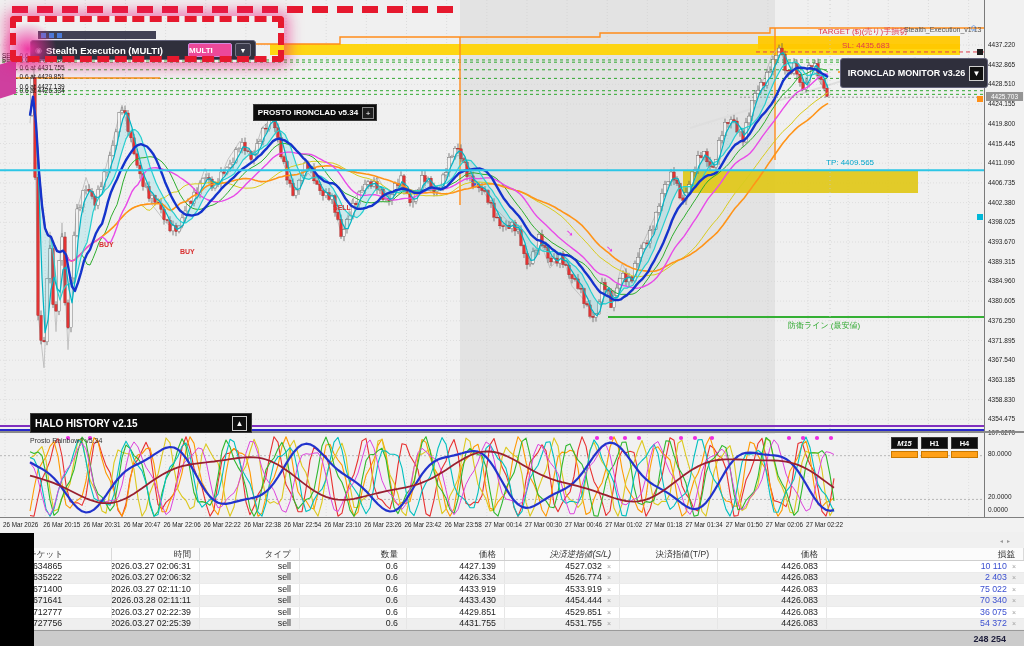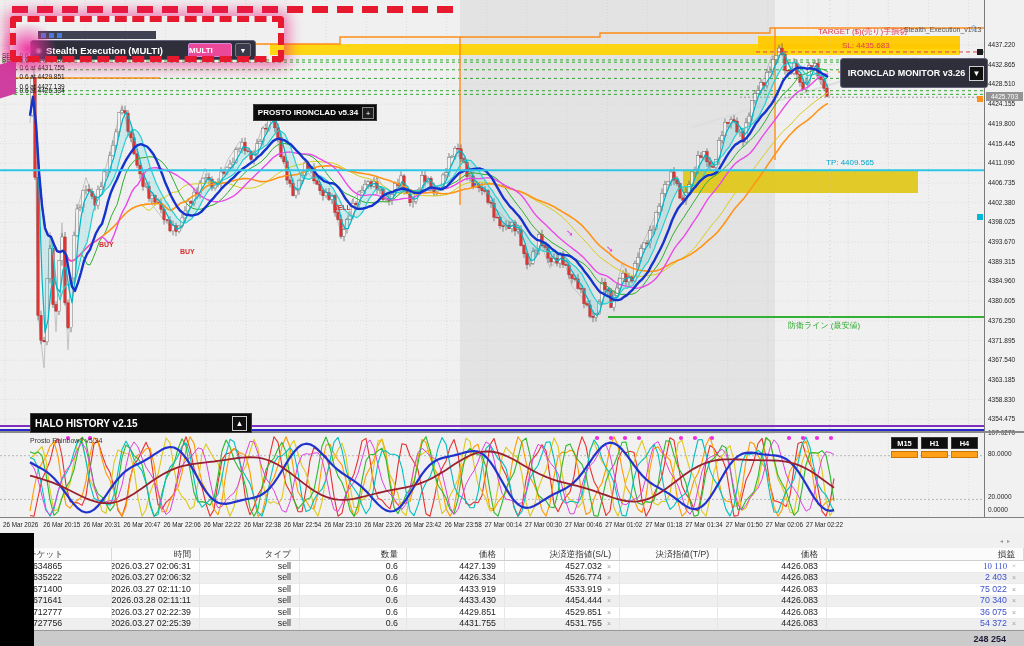--- a/index.html
+++ b/index.html
@@ -875,21 +875,21 @@
   <div id="osc-lbl" class="chart-lbl">Prosto Rainbow? v5.34</div>
   <div id="sell-labels">
       <div class="sell-lbl" style="top: 52px;">SELL 0.6 at 4433.919</div>
       <div class="sell-lbl" style="top: 56px;">SELL 0.6 at 4433.430</div>
       <div class="sell-lbl" style="top: 64px;">SELL 0.6 at 4431.755</div>
       <div class="sell-lbl" style="top: 73px;">SELL 0.6 at 4429.851</div>
       <div class="sell-lbl" style="top: 83px;">SELL 0.6 at 4427.139</div>
       <div class="sell-lbl" style="top: 87px;">SELL 0.6 at 4426.334</div>
     </div>
   <div id="tf-buttons">
-      <div class="tf-btn" style="left: 891px; top: 437px;">M15</div>
+      <div class="tf-btn" style="left: 891px; top: 437px; font-style: italic;">M15</div>
       <div class="tf-bar" style="left: 891px; top: 451px;"></div>
       <div class="tf-btn" style="left: 921px; top: 437px;">H1</div>
       <div class="tf-bar" style="left: 921px; top: 451px;"></div>
       <div class="tf-btn" style="left: 951px; top: 437px;">H4</div>
       <div class="tf-bar" style="left: 951px; top: 451px;"></div>
     </div>
 
   <div id="anno-blob" class="abs"></div>
   <div id="anno-wedge" class="abs"></div>
   <div id="anno-line" class="abs"></div>
@@ -897,21 +897,21 @@
 
   <div id="tab-scroll"><span>◂</span><span>▸</span></div>
 
   <div id="terminal" class="abs">
       <div class="trow head">
         <div class="tc c0" style="width: 112px;">チケット</div>
         <div class="tc c1" style="width: 88px; text-align: right;">時間</div>
         <div class="tc c2" style="width: 100px;">タイプ</div>
         <div class="tc c3" style="width: 107px;">数量</div>
         <div class="tc c4" style="width: 98px;">価格</div>
-        <div class="tc c5" style="width: 115px;">決済逆指値(S/L)</div>
+        <div class="tc c5" style="width: 115px; font-style: italic;">決済逆指値(S/L)</div>
         <div class="tc c6" style="width: 98px;">決済指値(T/P)</div>
         <div class="tc c7" style="width: 109px;">価格</div>
         <div class="tc c8" style="width: 197px;">損益</div>
       </div>
       <div class="trow r">
         <div class="tc c0" style="width: 112px;">
           <span>5634865</span>
         </div>
         <div class="tc c1" style="width: 88px;">
           <span>2026.03.27 02:06:31</span>
@@ -928,21 +928,21 @@
         <div class="tc c5" style="width: 115px;">
           <span>4527.032</span>
           <span class="xmark">×</span>
         </div>
         <div class="tc c6" style="width: 98px;">
           <span></span>
         </div>
         <div class="tc c7" style="width: 109px;">
           <span>4426.083</span>
         </div>
-        <div class="tc c8" style="width: 197px; font-family: Liberation Serif, serif;">
+        <div class="tc c8" style="width: 197px;">
           <span class="profit">10 110</span>
           <span class="xmark">×</span>
         </div>
       </div>
       <div class="trow r alt">
         <div class="tc c0" style="width: 112px;">
           <span>5635222</span>
         </div>
         <div class="tc c1" style="width: 88px;">
           <span>2026.03.27 02:06:32</span>

